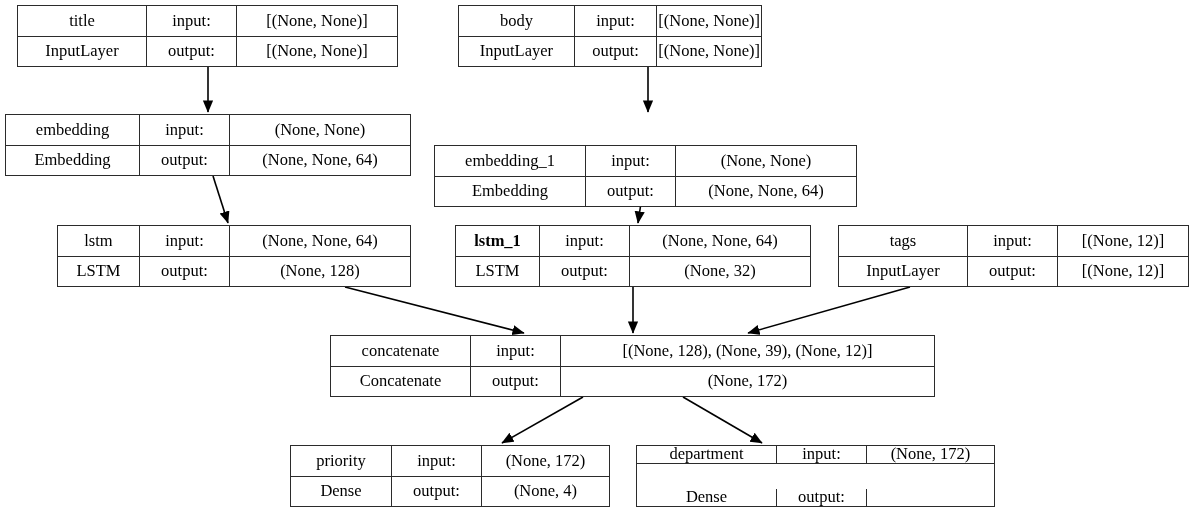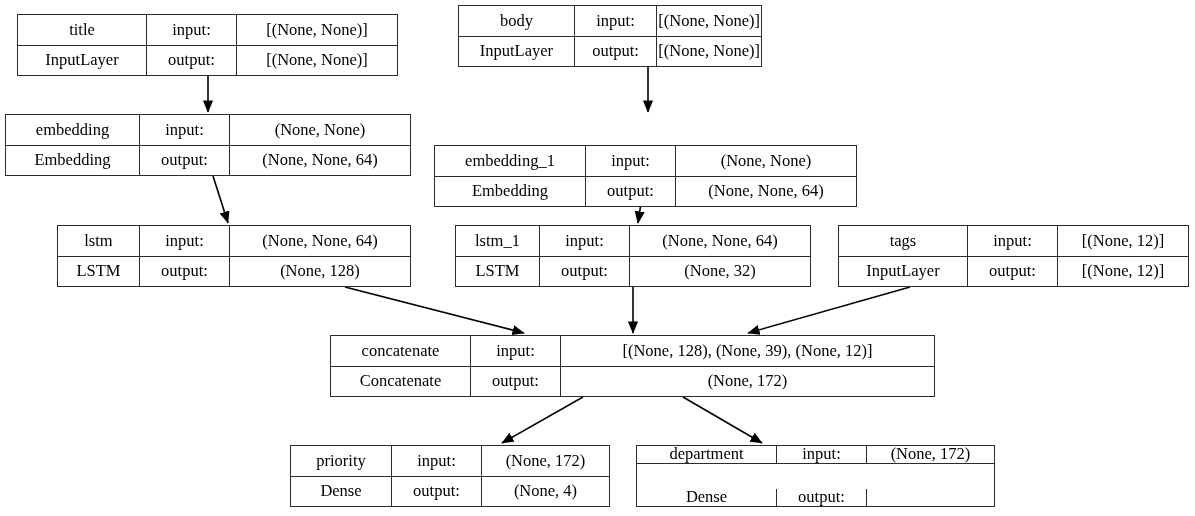--- a/index.html
+++ b/index.html
@@ -79,21 +79,21 @@
         <line x1="213" y1="176" x2="228" y2="223" stroke="#000000" stroke-width="1.6" marker-end="url(#arrowhead)"></line>
         <line x1="645" y1="176" x2="638" y2="223" stroke="#000000" stroke-width="1.6" marker-end="url(#arrowhead)"></line>
         <line x1="345" y1="287" x2="524" y2="333" stroke="#000000" stroke-width="1.6" marker-end="url(#arrowhead)"></line>
         <line x1="633" y1="287" x2="633" y2="333" stroke="#000000" stroke-width="1.6" marker-end="url(#arrowhead)"></line>
         <line x1="910" y1="287" x2="748" y2="333" stroke="#000000" stroke-width="1.6" marker-end="url(#arrowhead)"></line>
         <line x1="583" y1="397" x2="502" y2="443" stroke="#000000" stroke-width="1.6" marker-end="url(#arrowhead)"></line>
         <line x1="683" y1="397" x2="762" y2="443" stroke="#000000" stroke-width="1.6" marker-end="url(#arrowhead)"></line>
       </g>
   </svg>
   <div id="node-layer">
-      <div class="node" style="left: 17px; top: 14px; width: 381px; height: 62px; border-color: rgb(43, 43, 43);">
+      <div class="node" style="left: 17px; top: 5px; width: 381px; height: 62px; border-color: rgb(43, 43, 43);">
         <div class="node-row top" style="border-bottom-color: rgb(43, 43, 43);">
           <div class="cell name" style="width: 129px; border-right-color: rgb(43, 43, 43);">title</div>
           <div class="cell io" style="width: 90px; border-right-color: rgb(43, 43, 43);">input:</div>
           <div class="cell shape">[(None, None)]</div>
         </div>
         <div class="node-row">
           <div class="cell name" style="width: 129px; border-right-color: rgb(43, 43, 43);">InputLayer</div>
           <div class="cell io" style="width: 90px; border-right-color: rgb(43, 43, 43);">output:</div>
           <div class="cell shape">[(None, None)]</div>
         </div>
@@ -141,21 +141,21 @@
           <div class="cell shape">(None, None, 64)</div>
         </div>
         <div class="node-row">
           <div class="cell name" style="width: 82px; border-right-color: rgb(43, 43, 43);">LSTM</div>
           <div class="cell io" style="width: 90px; border-right-color: rgb(43, 43, 43);">output:</div>
           <div class="cell shape">(None, 128)</div>
         </div>
       </div>
       <div class="node" style="left: 455px; top: 225px; width: 356px; height: 62px; border-color: rgb(43, 43, 43);">
         <div class="node-row top" style="border-bottom-color: rgb(43, 43, 43);">
-          <div class="cell name" style="width: 84px; border-right-color: rgb(43, 43, 43);">lstm_1</div>
+          <div class="cell name" style="width: 84px; border-right-color: rgb(43, 43, 43); font-weight: bold;">lstm_1</div>
           <div class="cell io" style="width: 90px; border-right-color: rgb(43, 43, 43);">input:</div>
           <div class="cell shape">(None, None, 64)</div>
         </div>
         <div class="node-row">
           <div class="cell name" style="width: 84px; border-right-color: rgb(43, 43, 43);">LSTM</div>
           <div class="cell io" style="width: 90px; border-right-color: rgb(43, 43, 43);">output:</div>
           <div class="cell shape">(None, 32)</div>
         </div>
       </div>
       <div class="node" style="left: 838px; top: 225px; width: 351px; height: 62px; border-color: rgb(43, 43, 43);">

